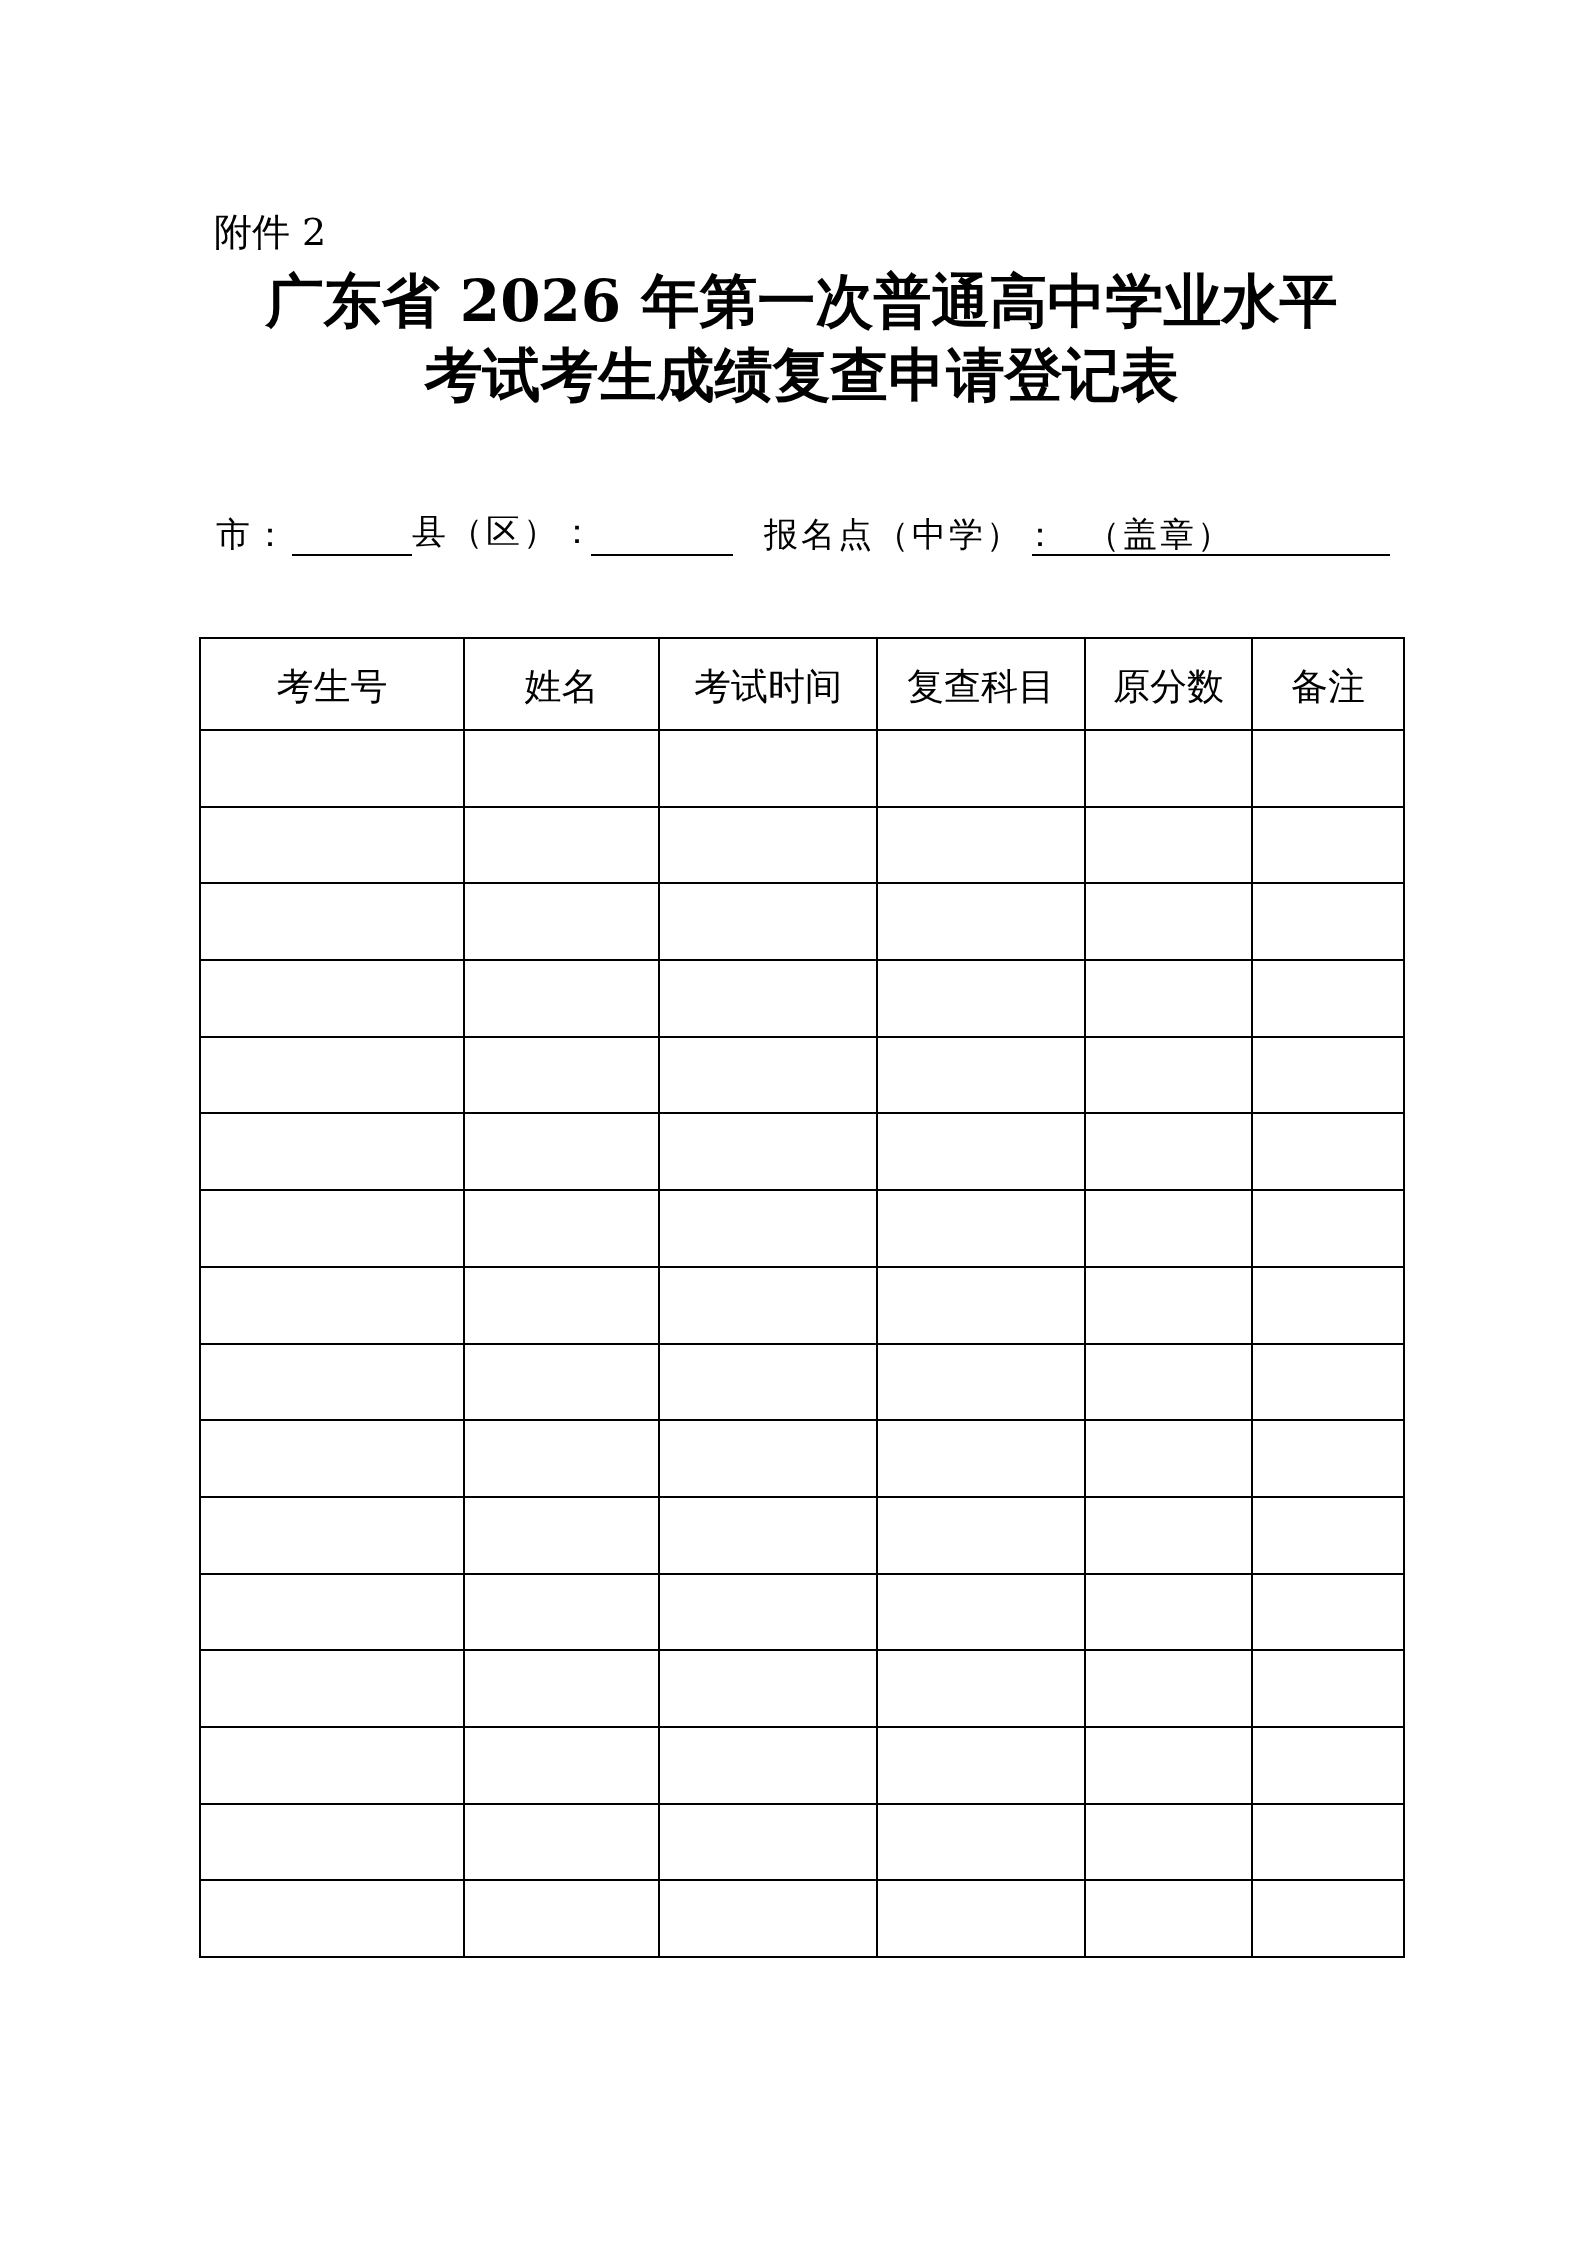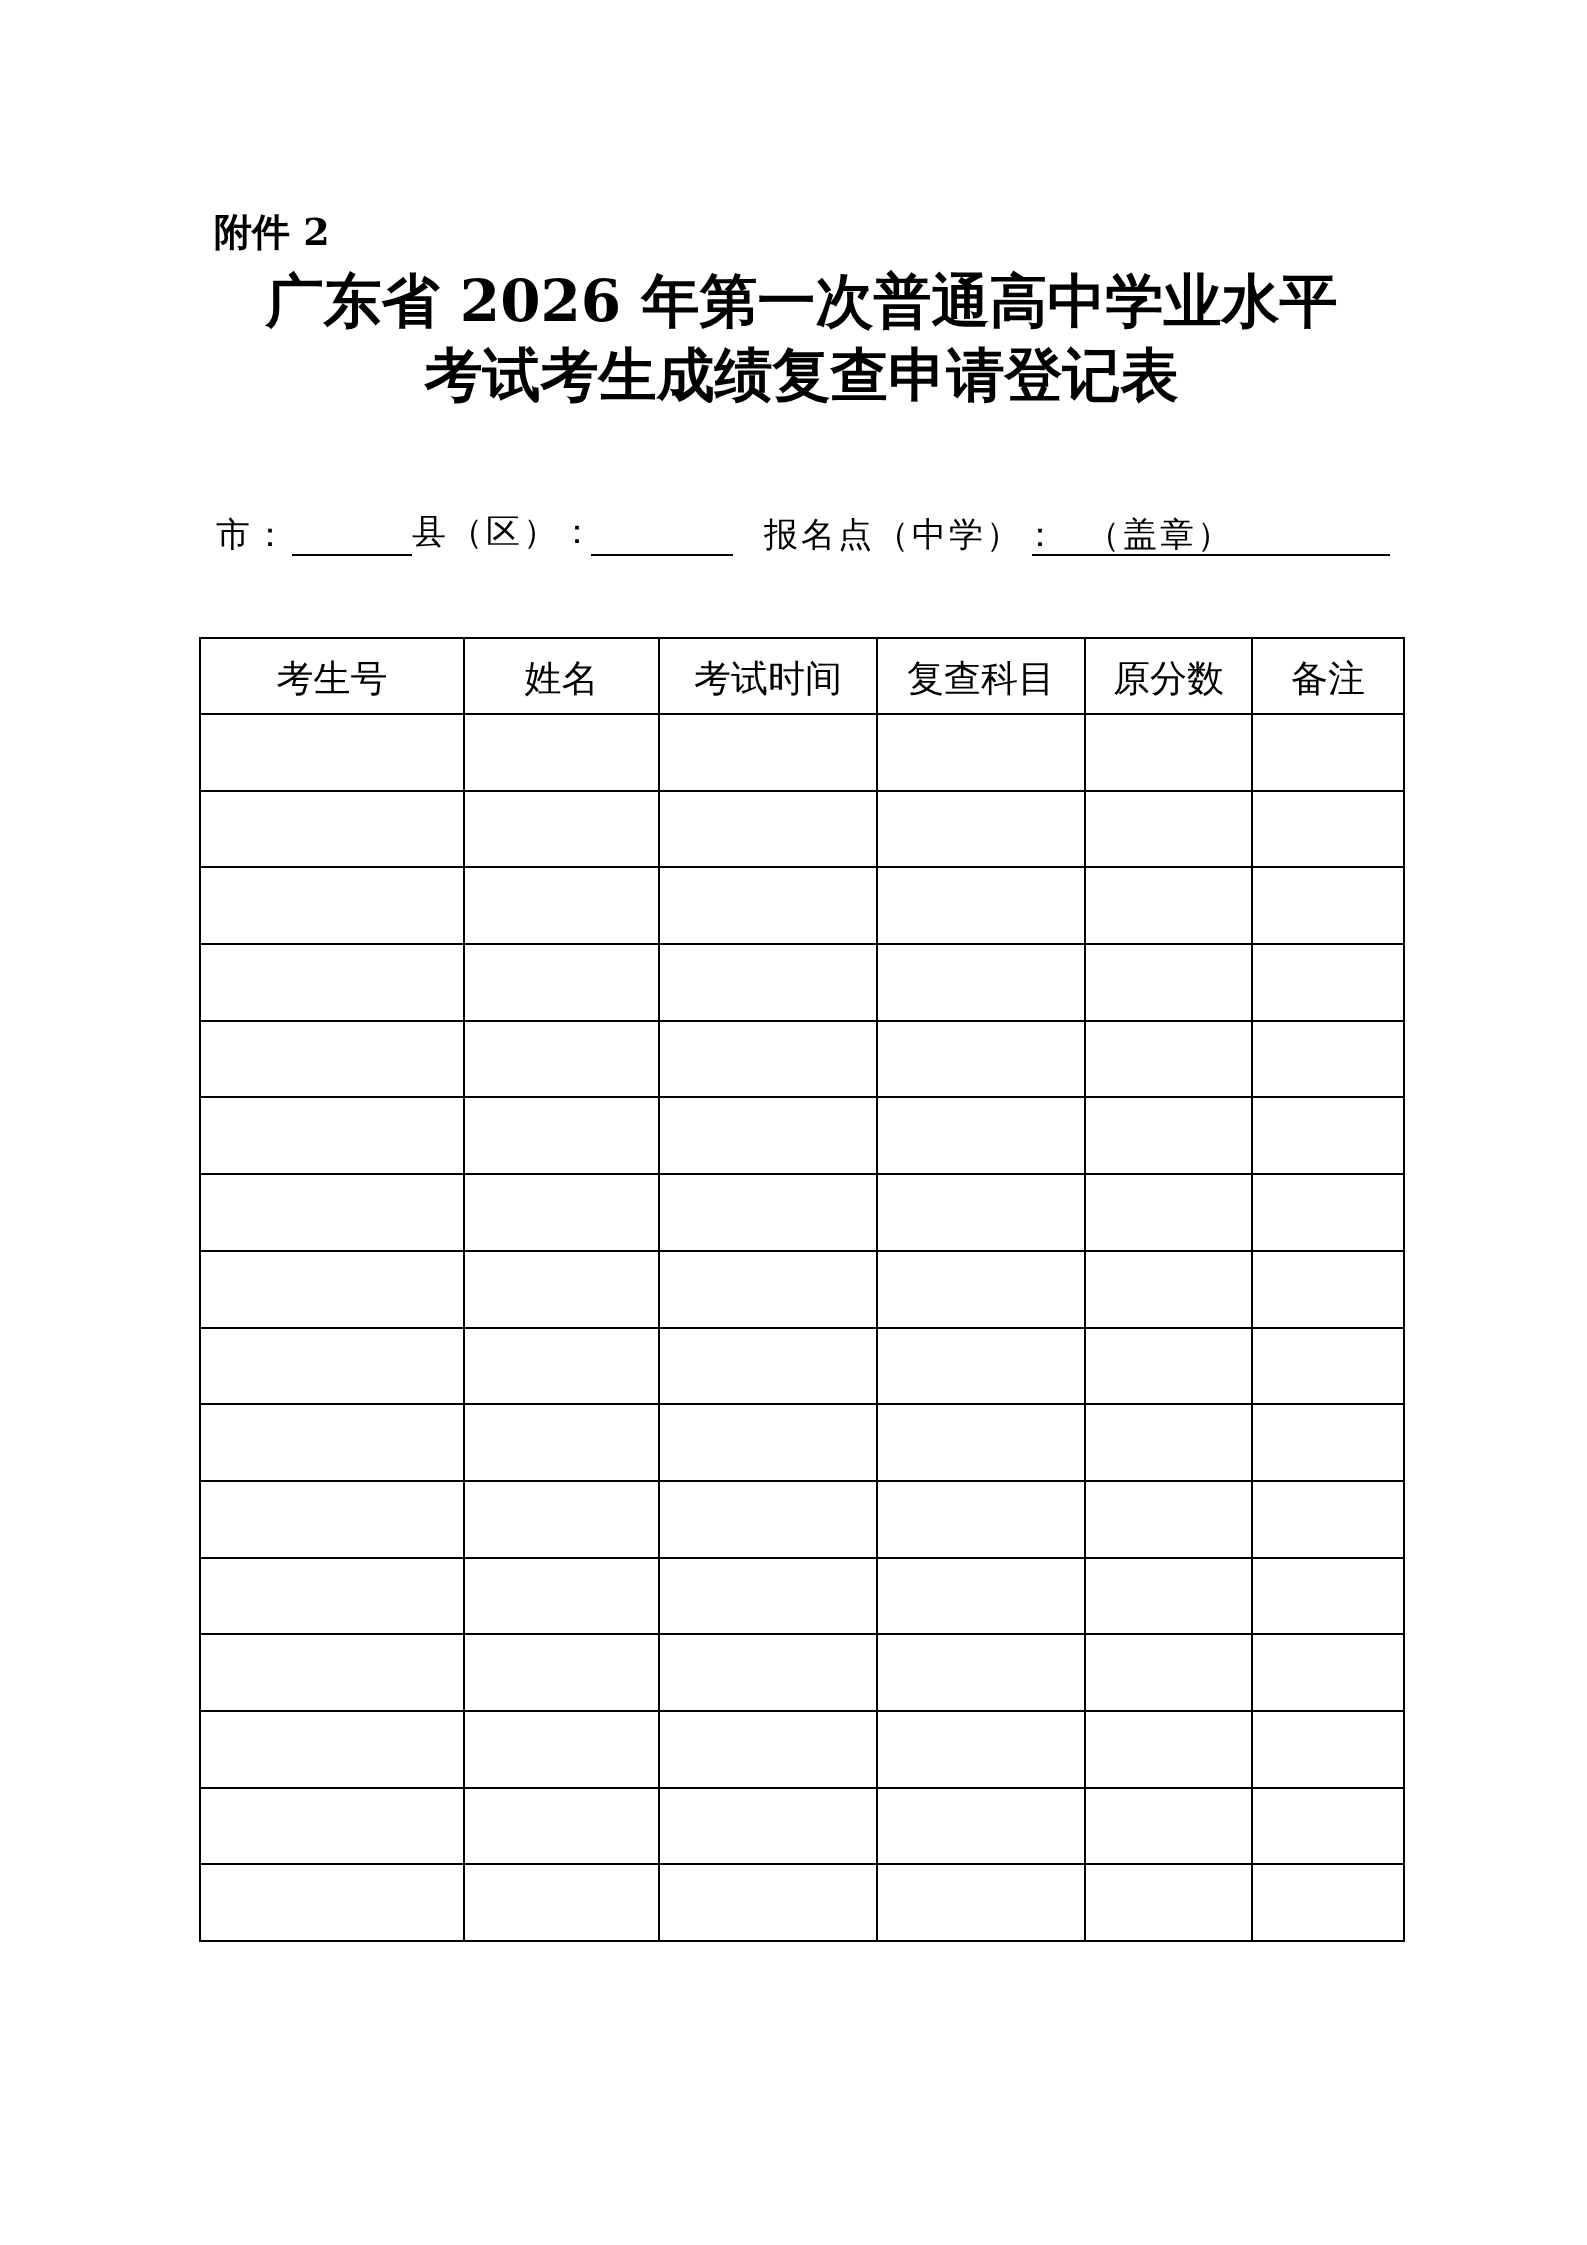--- a/index.html
+++ b/index.html
@@ -1,26 +1,26 @@
 <!DOCTYPE html>
 <html><head>
 <meta charset="utf-8">
 <style>
   html, body { margin: 0; padding: 0; background: #ffffff; }
   body { width: 1587px; height: 2245px; position: relative; overflow: hidden; color: #000; }
-  .attach { position: absolute; left: 214px; top: 208px; font-family: "DejaVu Serif", serif; font-size: 38px; line-height: 48px; font-weight: bold; }
+  .attach { position: absolute; left: 214px; top: 208px; font-family: "DejaVu Serif", serif; font-size: 38px; line-height: 48px; }
   .title { position: absolute; left: 0; width: 1587px; text-align: center; font-family: "DejaVu Serif", serif; font-weight: bold; font-size: 58px; line-height: 70px; }
   .title1 { top: 266px; left: 8px; }
   .title2 { top: 340px; left: 8px; }
   .formline { position: absolute; left: 216px; top: 510px; height: 50px; width: 1200px; font-family: "DejaVu Serif", serif; font-size: 34px; line-height: 48px; }
   .formline span { position: absolute; top: 0; white-space: nowrap; letter-spacing: 3px; }
   .uline { position: absolute; top: 44px; height: 0; border-bottom: 2px solid #000; }
   table.grid { position: absolute; left: 199px; top: 637px; border-collapse: collapse; table-layout: fixed; }
   table.grid td, table.grid th { border: 2px solid #000; padding: 0; }
-  table.grid th { height: 76px; font-family: "DejaVu Sans", sans-serif; font-weight: normal; font-size: 37px; text-align: center; vertical-align: middle; padding-top: 6px; box-sizing: border-box; }
+  table.grid th { height: 92px; font-family: "DejaVu Sans", sans-serif; font-weight: normal; font-size: 37px; text-align: center; vertical-align: middle; padding-top: 6px; box-sizing: border-box; }
   table.grid td { height: 74.7px; }
 </style>
 </head>
 <body>
 
 <div class="attach">附件 2</div>
 
 <div class="title title1">广东省 2026 年第一次普通高中学业水平</div>
 <div class="title title2">考试考生成绩复查申请登记表</div>
 

